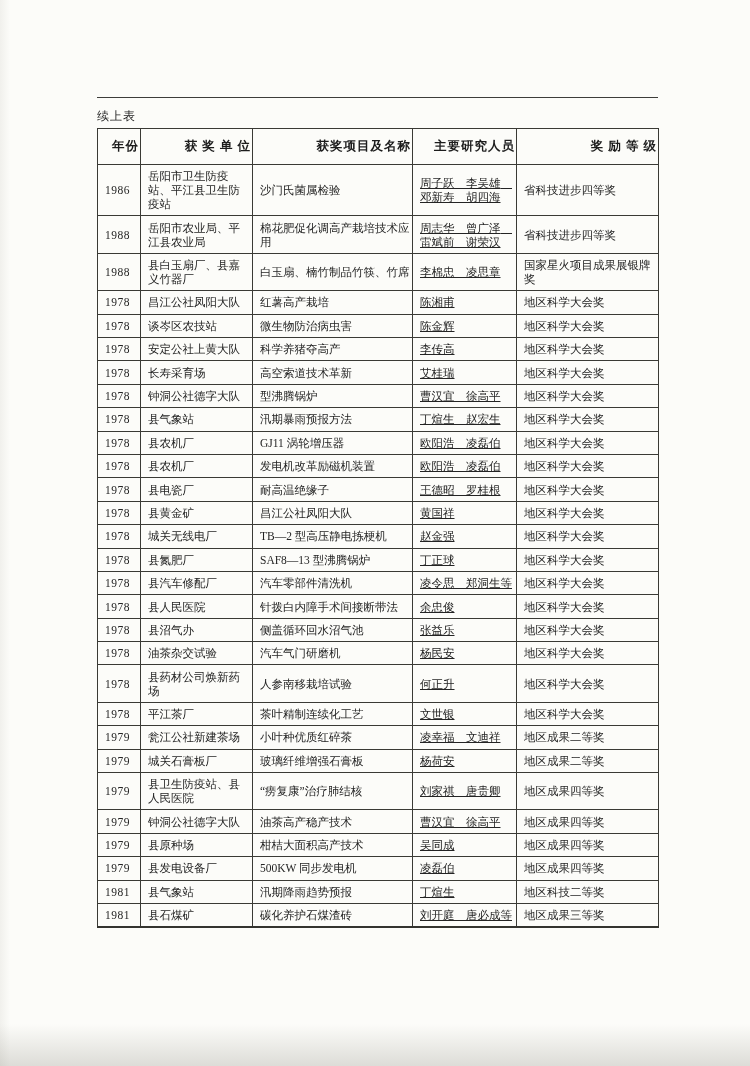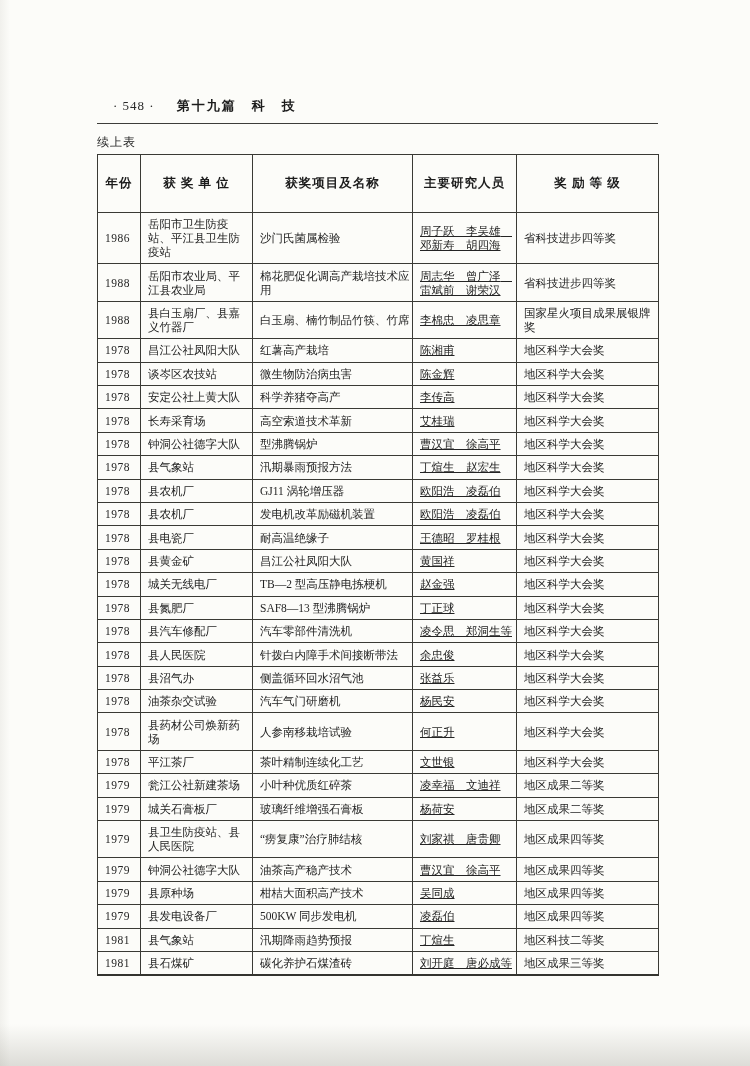--- a/index.html
+++ b/index.html
@@ -77,22 +77,22 @@
     border-bottom-width: 2px;
   }
   table.awards th, table.awards td {
     border: 1px solid #3a3a35;
     vertical-align: middle;
     overflow: hidden;
   }
   table.awards th {
     font-size: 12.5px;
     font-weight: bold;
-    text-align: center;
-    padding: 20px 1px;
+    text-align: right;
+    padding: 9px 1px;
     letter-spacing: 1px;
     color: #1c1c1c;
     border-bottom-width: 1.4px;
   }
   table.awards td {
     font-size: 11.5px;
     line-height: 1.22;
     padding: 4.2px 2px 4.2px 7px;
     color: #242424;
   }
@@ -106,24 +106,20 @@
   td.c-people  { padding-left: 7px; padding-right: 1px; text-decoration: underline; }
   td.c-award   { padding-left: 15px; padding-right: 1px; }
 </style>
 </head>
 <body>
 
 <div class="page">
 
   <div class="content">
 
-    <div class="page-head">
-      <span class="page-num">· 548 ·</span>
-      <span class="section-title">第十九篇　科　技</span>
-    </div>
 
     <hr class="head-rule">
 
     <div class="table-note">续上表</div>
 
     <table class="awards">
       <colgroup>
         <col style="width:43px">
         <col style="width:112px">
         <col style="width:160px">

